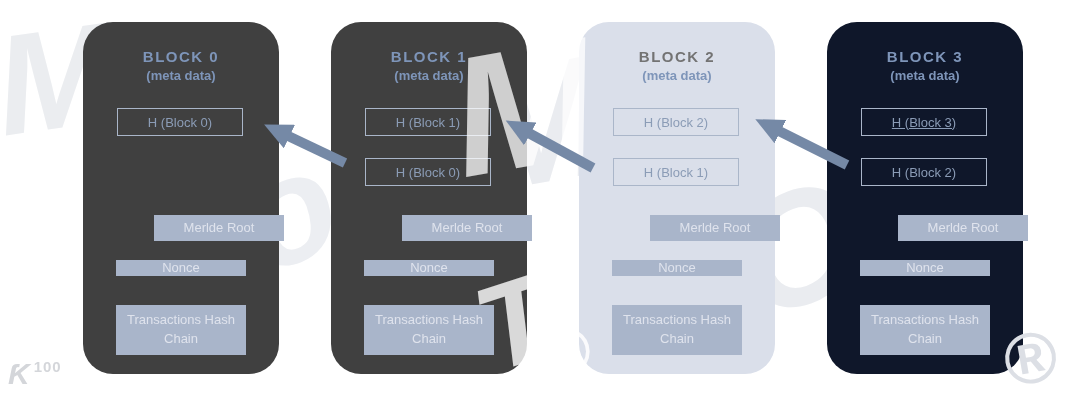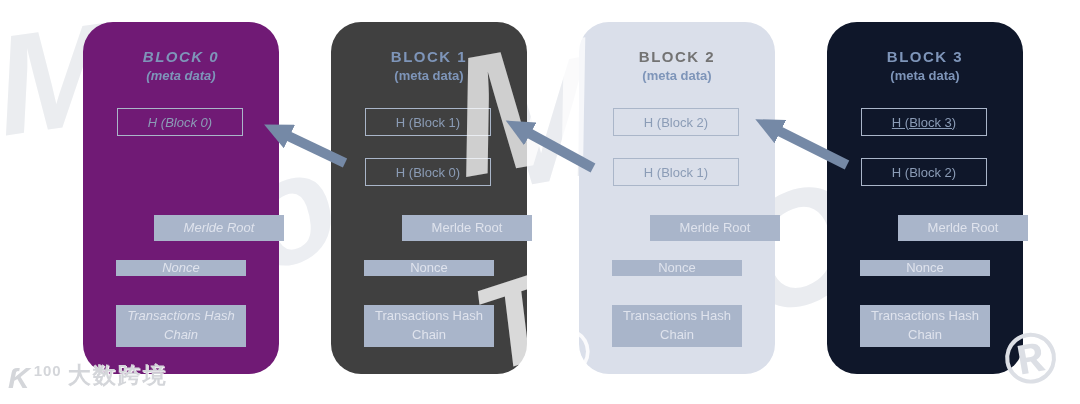--- a/index.html
+++ b/index.html
@@ -42,35 +42,35 @@
   }
   .hash-box.second{top:136px;}
   .note{position:absolute;top:129px;left:0;width:100%;text-align:center;font-size:13.5px;}
   .btn{
     position:absolute;left:33px;width:130px;box-sizing:border-box;padding:0 10px;
     display:flex;align-items:center;justify-content:center;text-align:center;
     font-size:13px;line-height:1.45;
   }
   .btn-merkle{top:193px;height:26px;margin-left:38px;}
   .btn-nonce{top:238px;height:16px;}
-  .btn-tx{top:283px;height:42px;}
+  .btn-tx{top:283px;height:50px;}
   
   .arrows{position:absolute;left:0;top:0;width:1080px;height:404px;z-index:4;pointer-events:none;}
 </style>
 </head>
 <body>
 
 <div class="stage">
 
   <span class="wm wm-m1">M</span>
   <span class="wm wm-og">og</span>
   <span class="wm wm-m2g">M</span>
   <span class="wm wm-os">OS</span>
 
-  <article class="block b0" style="background: #701a75; font-style: italic;">
+  <article class="block b0" style="background: #404040;">
     <h2 class="block-title" style="color: rgb(126, 149, 185);">BLOCK 0</h2>
     <div class="block-meta" style="color: rgb(126, 149, 185);">(meta data)</div>
     <div class="hash-box" style="border-color: rgb(170, 182, 201); color: rgb(139, 156, 182);">H (Block 0)</div>
     <div class="btn btn-merkle" style="background: rgb(169, 181, 202); color: rgb(223, 227, 237);">Merlde Root</div>
     <div class="btn btn-nonce" style="background: rgb(169, 181, 202); color: rgb(223, 227, 237);">Nonce</div>
     <div class="btn btn-tx" style="background: rgb(169, 181, 202); color: rgb(223, 227, 237);">Transactions Hash Chain</div>
   </article>
 
   <article class="block b1" style="background: #404040;">
     <h2 class="block-title" style="color: rgb(126, 149, 185);">BLOCK 1</h2>
@@ -114,16 +114,15 @@
       </marker>
     </defs>
     <line x1="345" y1="163" x2="284" y2="134" stroke="#7589a6" stroke-width="10" marker-end="url(#ah)"></line>
     <line x1="593" y1="168" x2="525" y2="131" stroke="#7589a6" stroke-width="10" marker-end="url(#ah)"></line>
     <line x1="847" y1="165" x2="775" y2="129" stroke="#7589a6" stroke-width="10" marker-end="url(#ah)"></line>
   </svg>
 
   <div class="brand">
     <span class="brand-k">Ƙ</span>
     <span class="brand-100">100</span>
-    <span class="brand-text">大数跨境</span>
   </div>
 
 </div>
 
 </body></html>

